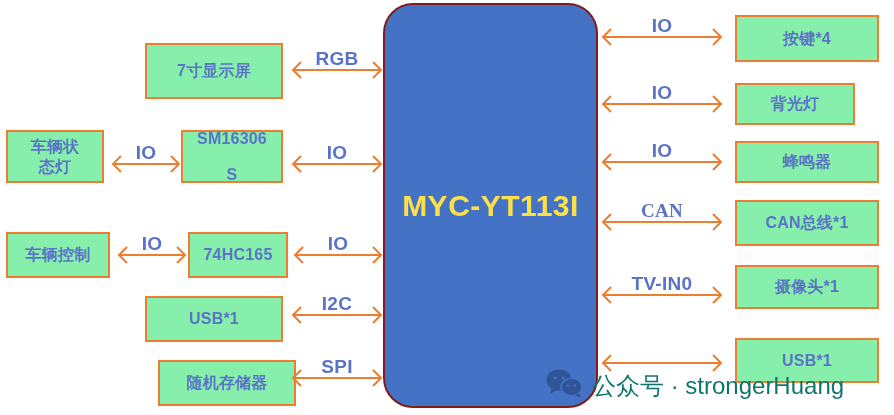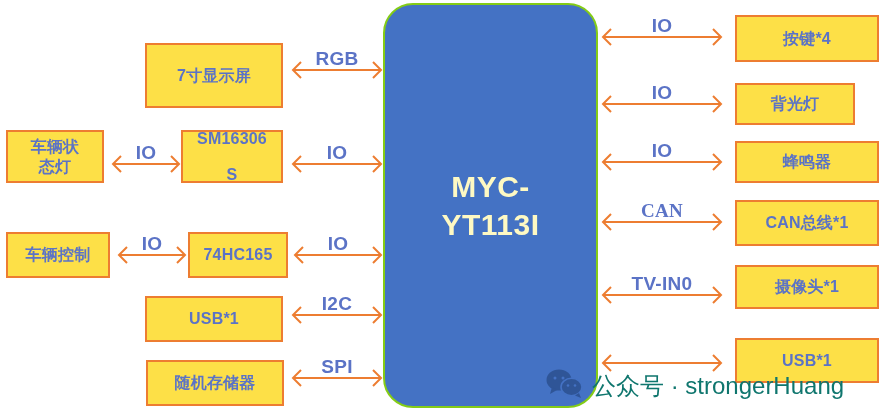--- a/index.html
+++ b/index.html
@@ -13,45 +13,45 @@
     height: 415px;
     background: #ffffff;
     overflow: hidden;
     font-family: "Liberation Sans", "DejaVu Sans", sans-serif;
   }
   
   .box {
     position: absolute;
     box-sizing: border-box;
     border: 2px solid #ED7D31;
-    background: #fde047;
+    background: #86efac;
     display: flex;
     align-items: center;
     justify-content: center;
     text-align: center;
     color: #5B73C6;
     font-size: 16px;
     font-weight: 700;
     line-height: 1.25;
     letter-spacing: .2px;
     padding: 12px 4px;
   }
   .box.wrap { flex-direction: column; }
   
   #mcu {
     position: absolute;
     box-sizing: border-box;
     background: #4472C4;
-    border: 2px solid #84cc16;
+    border: 2px solid #7f1d1d;
     border-radius: 30px;
     display: flex;
     align-items: center;
     justify-content: center;
-    flex-direction: column;
-    color: #fef9c3;
+    flex-direction: row;
+    color: #fde047;
     font-size: 30px;
     font-weight: 700;
     line-height: 1.25;
     letter-spacing: .5px;
   }
   
   .conn { position: absolute; }
   .conn svg { display: block; overflow: visible; }
   .conn-label {
     position: absolute;
@@ -88,34 +88,34 @@
   </div>
 
   <div id="dynamic-layer">
       <div class="box wrap" style="left: 6px; top: 130px; width: 98px; height: 53px;">
         <span>车辆状</span>
         <span>态灯</span>
       </div>
       <div class="box" style="left: 6px; top: 232px; width: 104px; height: 46px;">
         <span>车辆控制</span>
       </div>
-      <div class="box" style="left: 145px; top: 43px; width: 138px; height: 65px;">
+      <div class="box" style="left: 145px; top: 43px; width: 138px; height: 56px;">
         <span>7寸显示屏</span>
       </div>
       <div class="box wrap" style="left: 181px; top: 130px; width: 102px; height: 53px; gap: 16px;">
         <span>SM16306</span>
         <span>S</span>
       </div>
       <div class="box" style="left: 188px; top: 232px; width: 100px; height: 46px;">
         <span>74HC165</span>
       </div>
       <div class="box" style="left: 145px; top: 296px; width: 138px; height: 46px;">
         <span>USB*1</span>
       </div>
-      <div class="box" style="left: 146px; top: 360px; width: 138px; height: 46px;">
+      <div class="box" style="left: 158px; top: 360px; width: 138px; height: 46px;">
         <span>随机存储器</span>
       </div>
       <div class="box" style="left: 735px; top: 15px; width: 144px; height: 47px;">
         <span>按键*4</span>
       </div>
       <div class="box" style="left: 735px; top: 83px; width: 120px; height: 42px;">
         <span>背光灯</span>
       </div>
       <div class="box" style="left: 735px; top: 141px; width: 144px; height: 42px;">
         <span>蜂鸣器</span>

